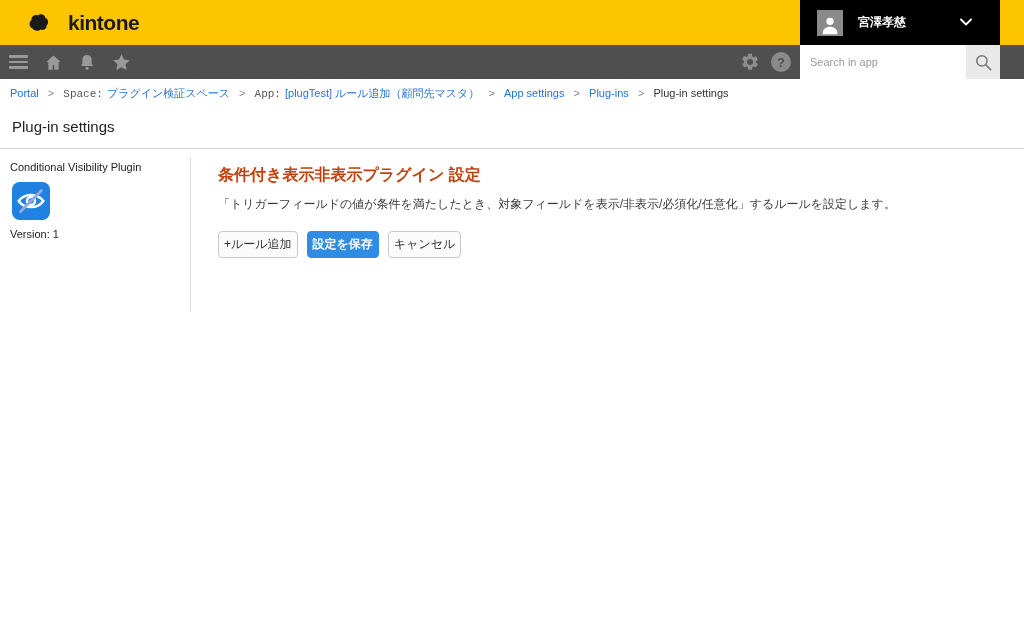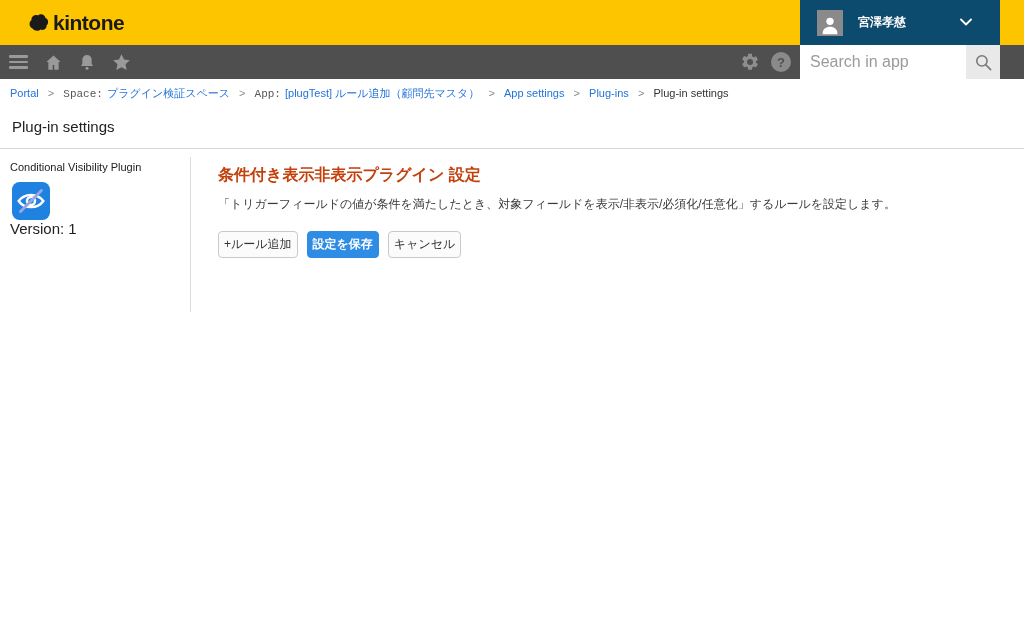--- a/index.html
+++ b/index.html
@@ -1,42 +1,42 @@
 <!DOCTYPE html>
 <html><head>
 <meta charset="utf-8">
 <style>
   * { margin:0; padding:0; box-sizing:border-box; }
   html,body { width:1024px; height:640px; overflow:hidden; background:#fff;
     font-family:"Liberation Sans", sans-serif; }
 
   
   .app-header { position:relative; height:45px; background:#FDC400; }
-  .logo { position:absolute; left:26px; top:0; height:45px; display:flex; align-items:center; gap:3px; }
+  .logo { position:absolute; left:26px; top:0; height:45px; display:flex; align-items:center; gap:18px; }
   .logo-text { font-size:21px; font-weight:bold; color:#1A1A1A; letter-spacing:-0.5px; }
   .user-box { position:absolute; left:800px; top:0; width:200px; height:45px;
-    background:#0c4a6e; display:flex; align-items:center; cursor:pointer; }
+    background:#000000; display:flex; align-items:center; cursor:pointer; }
   .avatar { width:26px; height:26px; background:#8A8A8A; margin-left:17px;
     display:flex; align-items:flex-end; justify-content:center; overflow:hidden; }
   .user-name { color:#fff; font-size:12px; font-weight:bold; margin-left:15px; }
   .user-chevron { position:absolute; right:28px; top:18px; }
 
   
   .toolbar { position:relative; height:34px; background:#4F4F4F; display:flex; align-items:center; }
   .tb-icon { display:flex; align-items:center; justify-content:center; height:34px; cursor:pointer; }
   .hamburger { width:36px; flex-direction:column; gap:3px; }
   .hamburger span { display:block; width:19px; height:2.5px; background:#9A9A9A; border-radius:1px; }
   .tb-left { width:34px; }
   .tb-right { position:absolute; display:flex; align-items:center; justify-content:center; width:30px; height:34px; cursor:pointer; }
   .gear-pos { left:735px; } .help-pos { left:766px; }
   .help-circle { width:20px; height:20px; border-radius:50%; background:#8A8A8A; color:#4F4F4F;
     font-size:13px; font-weight:bold; display:flex; align-items:center; justify-content:center; }
   .search-area { position:absolute; left:800px; top:0; width:200px; height:34px; display:flex; }
   .search-input { width:166px; height:34px; border:none; outline:none; padding:0 10px;
-    font-size:16px; color:#333; font-family:"Liberation Sans", sans-serif; }
+    font-size:11px; color:#333; font-family:"Liberation Sans", sans-serif; }
   .search-input::placeholder { color:#9B9B9B; }
   .search-btn { width:34px; height:34px; background:#E9E9E9; border:none; cursor:pointer;
     display:flex; align-items:center; justify-content:center; }
 
   
   .breadcrumb { padding:7px 10px 6px 10px; font-size:11px; color:#555; white-space:nowrap; }
   .breadcrumb a { color:#2373DC; text-decoration:none; cursor:pointer; }
   .crumb-sep { color:#8B8B8B; margin:0 6px; }
   .crumb-prefix { color:#555; margin-right:4px;font-family:Liberation Mono, monospace; }
   .crumb-current { color:#333; }
@@ -44,21 +44,21 @@
   
   .page-title { font-size:15px; color:#222; padding:11px 12px 13px 12px; }
   .title-rule { border:none; border-top:1px solid #D8D8D8; }
 
   
   .content { position:relative; min-height:170px; }
   .v-divider { position:absolute; left:190px; top:8px; height:155px; width:1px; background:#DCDCDC; }
   .sidebar { position:absolute; left:0; top:0; width:190px; padding:12px 10px 0 10px; }
   .plugin-name { font-size:11px; font-weight:normal; color:#222; }
   .plugin-icon { margin:9px 0 0 2px; width:38px; height:38px; display:block; }
-  .plugin-version { font-size:15px; color:#222; }
+  .plugin-version { font-size:11px; color:#222; margin-top:8px; }
   .main { margin-left:218px; padding-top:16px; }
   .main-heading { font-size:16px; font-weight:bold; color:#c2410c; }
   .main-desc { margin-top:9px; font-size:12px; color:#3A3A3A; line-height:19px; }
   .btn-row { margin-top:17px; display:flex; gap:9px; }
   .btn { height:27px; padding:0 5px; font-size:12px; border-radius:4px; cursor:pointer;
     border:1px solid #C9C9C9; background:#FBFBFB; color:#333;
     font-family:"Liberation Sans", sans-serif; }
   .btn-primary { background:#2E8CE4; border-color:#2E8CE4; color:#fff; font-weight:bold;text-align:right; }
 </style>
 </head>

